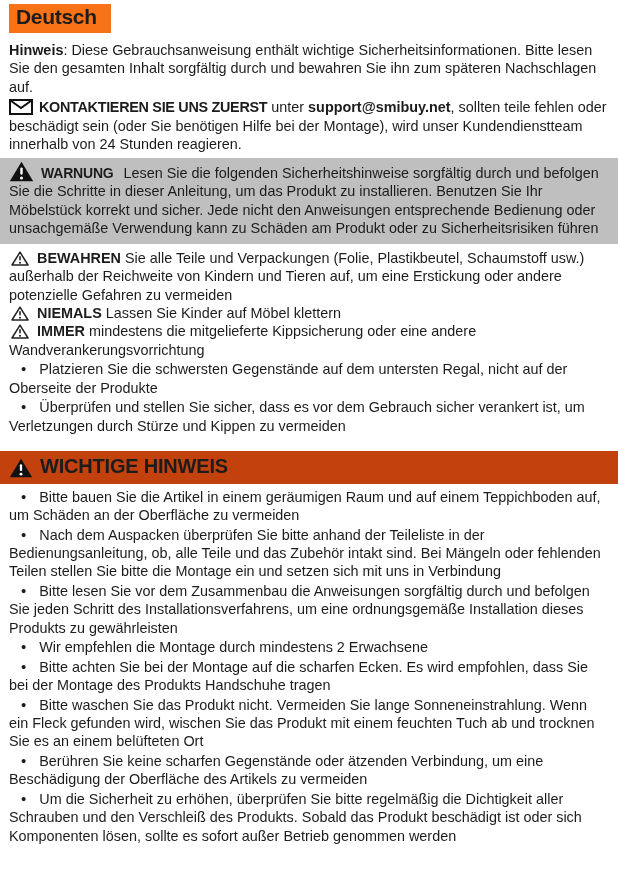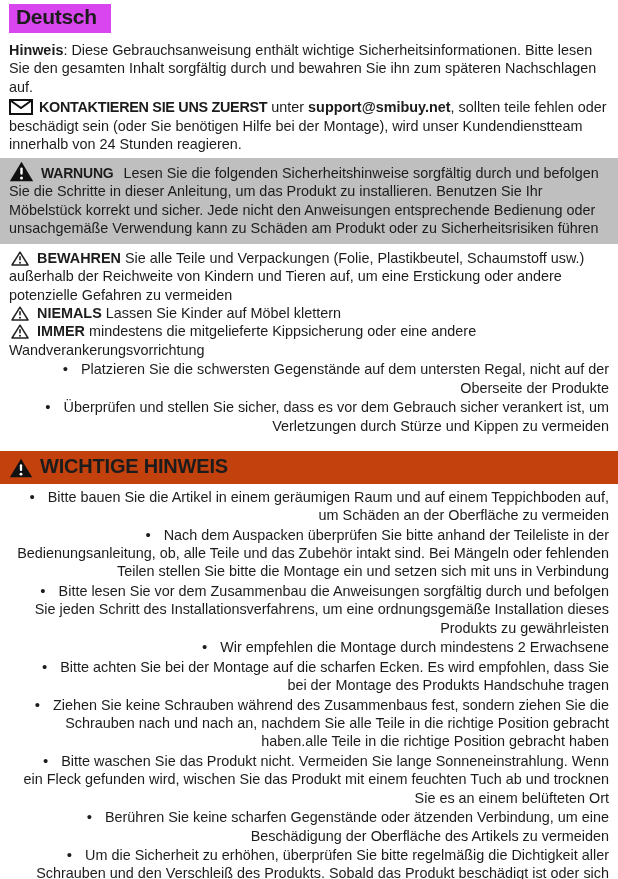--- a/index.html
+++ b/index.html
@@ -12,21 +12,21 @@
     overflow: hidden;
     padding: 4px 9px 0 9px;
     font-family: "Liberation Sans", "DejaVu Sans", sans-serif;
     font-size: 14.4px;
     line-height: 1.28;
     color: #1c1c1c;
   }
   
   .lang-tab {
     display: inline-block;
-    background: #d946ef;
+    background: #f97316;
     font-size: 21px;
     font-weight: bold;
     letter-spacing: -0.3px;
     padding: 0px 14px 2px 7px;
     margin-bottom: 8px;
   }
   p { margin: 0 0 2px 0; }
   .b { font-weight: bold; }
   .cond { font-weight: bold; letter-spacing: -0.3px; }
   
@@ -41,21 +41,21 @@
     font-size: 14px;
     font-weight: bold;
     letter-spacing: -0.2px;
     padding-right: 10px;
   }
   .tri-big { vertical-align: -4px; margin-right: 7px; }
   
   .rule { text-indent: 2px; margin: 0; }
   .rule .tri-small { vertical-align: -3px; margin: 0 8px 0 0; }
   
-  .bullet-item { text-indent: 12px; margin: 0; text-align: right; }
+  .bullet-item { text-indent: 12px; margin: 0; }
   .bullet-item::before { content: "\2022"; padding-right: 13px; font-size: 15px; }
   
   .important-bar {
     background: #c2410c;
     margin: 16px -9px 3px -9px;
     padding: 3px 9px 4px 9px;
   }
   .important-bar .imp-title {
     font-size: 20px;
     font-weight: bold;
@@ -118,21 +118,20 @@
         <rect x="11.3" y="6.5" width="2.4" height="7.2" rx="1.1" fill="#fff"></rect>
         <circle cx="12.5" cy="17" r="1.5" fill="#fff"></circle>
       </svg><span class="imp-title">WICHTIGE HINWEIS</span></div>
 
   
   <p class="bullet-item">Bitte bauen Sie die Artikel in einem geräumigen Raum und auf einem Teppichboden auf, um Schäden an der Oberfläche zu vermeiden</p>
   <p class="bullet-item">Nach dem Auspacken überprüfen Sie bitte anhand der Teileliste in der Bedienungsanleitung, ob, alle Teile und das Zubehör intakt sind. Bei Mängeln oder fehlenden Teilen stellen Sie bitte die Montage ein und setzen sich mit uns in Verbindung</p>
   <p class="bullet-item">Bitte lesen Sie vor dem Zusammenbau die Anweisungen sorgfältig durch und befolgen Sie jeden Schritt des Installationsverfahrens, um eine ordnungsgemäße Installation dieses Produkts zu gewährleisten</p>
   <p class="bullet-item">Wir empfehlen die Montage durch mindestens 2 Erwachsene</p>
   <p class="bullet-item">Bitte achten Sie bei der Montage auf die scharfen Ecken. Es wird empfohlen, dass Sie bei der Montage des Produkts Handschuhe tragen</p>
-  <p class="bullet-item">Ziehen Sie keine Schrauben während des Zusammenbaus fest, sondern ziehen Sie die Schrauben nach und nach an, nachdem Sie alle Teile in die richtige Position gebracht haben.alle Teile in die richtige Position gebracht haben</p>
   <p class="bullet-item">Bitte waschen Sie das Produkt nicht. Vermeiden Sie lange Sonneneinstrahlung. Wenn ein Fleck gefunden wird, wischen Sie das Produkt mit einem feuchten Tuch ab und trocknen Sie es an einem belüfteten Ort</p>
   <p class="bullet-item">Berühren Sie keine scharfen Gegenstände oder ätzenden Verbindung, um eine Beschädigung der Oberfläche des Artikels zu vermeiden</p>
   <p class="bullet-item">Um die Sicherheit zu erhöhen, überprüfen Sie bitte regelmäßig die Dichtigkeit aller Schrauben und den Verschleiß des Produkts. Sobald das Produkt beschädigt ist oder sich Komponenten lösen, sollte es sofort außer Betrieb genommen werden</p>
 
   
   
 
 </div>
 
 </body></html>

